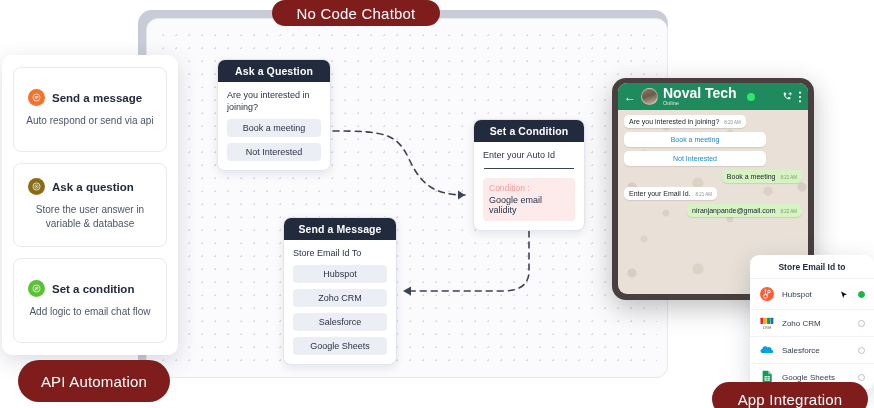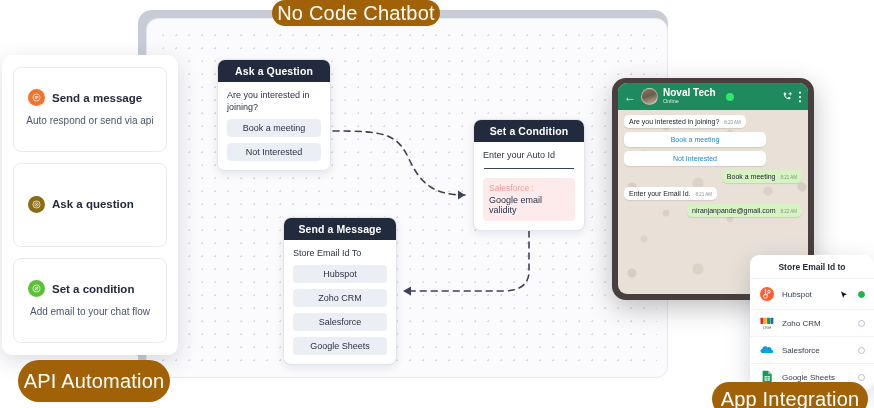--- a/index.html
+++ b/index.html
@@ -7,25 +7,25 @@
     width: 874px; height: 408px;
     background: #ffffff;
     font-family: "Liberation Sans", sans-serif;
     overflow: hidden;
   }
   #stage { position: relative; width: 874px; height: 408px; background:#fff; }
 
   
   .pill {
     position: absolute;
-    background: #a16207;
+    background: #7f1d1d;
     color: #ffffff;
     border-radius: 999px;
     display: flex; align-items: center; justify-content: center;
-    font-size: 20px; font-weight: 400;
+    font-size: 15px; font-weight: 400;
     letter-spacing: .2px;
     z-index: 60;
     white-space: nowrap;
   }
   #pill-top    { left: 272px; top: 0px;   width: 168px; height: 26px; }
   #pill-api    { left: 18px;  top: 360px; width: 152px; height: 42px; }
   #pill-app    { left: 712px; top: 382px; width: 156px; height: 34px; }
 
   
   #board-shadow {
@@ -170,21 +170,21 @@
     z-index: 3;
   }
   #chat-header .back { color:#fff; font-size: 12px; line-height: 1; }
   .avatar {
     width: 17px; height: 17px; border-radius: 50%;
     background: linear-gradient(160deg,#8c7a63 0%, #6b5c4a 45%, #c7b9a3 100%);
     border: 1px solid rgba(255,255,255,.45);
     flex: 0 0 17px;
   }
   .hdr-names { line-height: 1.05; }
-  .hdr-name { color: #ffffff; font-size: 10px; font-weight: 700; }
+  .hdr-name { color: #ffffff; font-size: 14px; font-weight: 700; }
   .hdr-sub  { color: #d7ecdf; font-size: 5.5px; }
   .dot-online {
     width: 8px; height: 8px; border-radius: 50%;
     background: #2ee86a; margin-left: 5px;
   }
   .hdr-right { margin-left: auto; display: flex; align-items: center; gap: 5px; color: #fff; }
   .hdr-right svg { display:block; }
 
   #chat-body { position: relative; z-index: 3; padding: 5px 6px; }
   .bub {
@@ -267,21 +267,21 @@
         <div class="opt">Not Interested</div>
       </div>
     </div>
 
     <div class="node" id="node-cond">
       <div class="node-head">Set a Condition</div>
       <div class="node-body">
         <div class="node-text">Enter your Auto Id</div>
         <div class="cond-line"></div>
         <div class="cond-box">
-          <div class="cond-label">Salesforce :</div>
+          <div class="cond-label">Condition :</div>
           <div class="cond-value">Google email validity</div>
         </div>
       </div>
     </div>
 
     <div class="node" id="node-send">
       <div class="node-head">Send a Message</div>
       <div class="node-body">
         <div class="node-text">Store Email Id To</div>
         <div class="opt">Hubspot</div>
@@ -313,34 +313,35 @@
       <div class="feat-top">
         <span class="feat-ico" style="background:#8A6B16">
           <svg width="9" height="9" viewBox="0 0 16 16">
               <circle cx="8" cy="8" r="6.3" fill="none" stroke="#fff" stroke-width="1.3"></circle>
               <circle cx="8" cy="8" r="3" fill="none" stroke="#fff" stroke-width="1.2"></circle>
               <circle cx="8" cy="8" r="1" fill="#fff"></circle>
             </svg>
         </span>
         <span class="feat-title">Ask a question</span>
       </div>
+      <div class="feat-desc">Store the user answer in variable &amp; database</div>
     </div>
 
     <div class="feat">
       <div class="feat-top">
         <span class="feat-ico" style="background:#5BC236">
           <svg width="9" height="9" viewBox="0 0 16 16">
               <circle cx="8" cy="8" r="6.3" fill="none" stroke="#fff" stroke-width="1.3"></circle>
               <path d="M5 11 L11 5" stroke="#fff" stroke-width="1.3" stroke-linecap="round"></path>
               <circle cx="8" cy="8" r="2.2" fill="none" stroke="#fff" stroke-width="1.1"></circle>
             </svg>
         </span>
         <span class="feat-title">Set a condition</span>
       </div>
-      <div class="feat-desc">Add email to your chat flow</div>
+      <div class="feat-desc">Add logic to email chat flow</div>
     </div>
   </div>
 
   <div id="phone-wrap">
     <div id="phone">
       <div id="phone-screen">
         <div id="phone-pattern"></div>
 
         <div id="chat-header">
           <span class="back">←</span>

